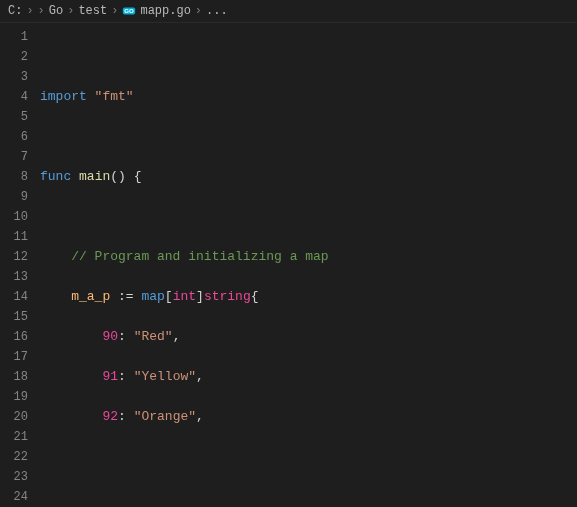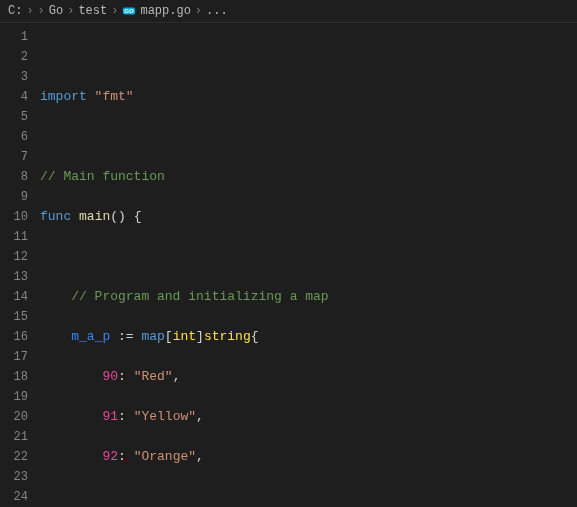--- a/index.html
+++ b/index.html
@@ -47,23 +47,23 @@
     line-height: 20px;
     white-space: pre;
     flex: 1;
   }
   .line { height: 20px; }
   .kw { color: #569cd6; }
   .pkg { color: #4ec9b0; }
   .str { color: #ce9178; }
   .cmt { color: #6a9955; }
   .fn { color: #dcdcaa; }
-  .typ { color: #fde047; font-family: Liberation Mono, monospace; }
+  .typ { color: #ec4899; font-family: Liberation Mono, monospace; }
   .num { color: #ec4899; }
-  .var { color: #3b82f6; }
+  .var { color: #fdba74; }
   .pun { color: #d4d4d4; }
 </style>
 </head>
 <body>
 
 <div class="breadcrumb">
   <span class="crumb">C:</span>
   <span class="sep">›</span>
   <span class="sep">›</span>
   <span class="crumb">Go</span>
@@ -105,21 +105,20 @@
       <div>20</div>
       <div>21</div>
       <div>22</div>
       <div>23</div>
       <div>24</div>
     </div>
   <div class="code">
 <div class="line"></div>
 <div class="line"><span class="kw">import</span><span class="str"> "fmt"</span></div>
 <div class="line"></div>
-<div class="line"><span class="cmt">// Main function</span></div>
 <div class="line"><span class="kw">func</span><span> </span><span class="fn">main</span><span class="pun">() {</span></div>
 <div class="line"></div>
 <div class="line"><span class="cmt">    // Program and initializing a map</span></div>
 <div class="line"><span>    </span><span class="var">m_a_p</span><span class="pun"> := </span><span class="kw">map</span><span class="pun">[</span><span class="typ">int</span><span class="pun">]</span><span class="typ">string</span><span class="pun">{</span></div>
 <div class="line"><span>        </span><span class="num">90</span><span class="pun">: </span><span class="str">"Red"</span><span class="pun">,</span></div>
 <div class="line"><span>        </span><span class="num">91</span><span class="pun">: </span><span class="str">"Yellow"</span><span class="pun">,</span></div>
 <div class="line"><span>        </span><span class="num">92</span><span class="pun">: </span><span class="str">"Orange"</span><span class="pun">,</span></div>
 
 
 

